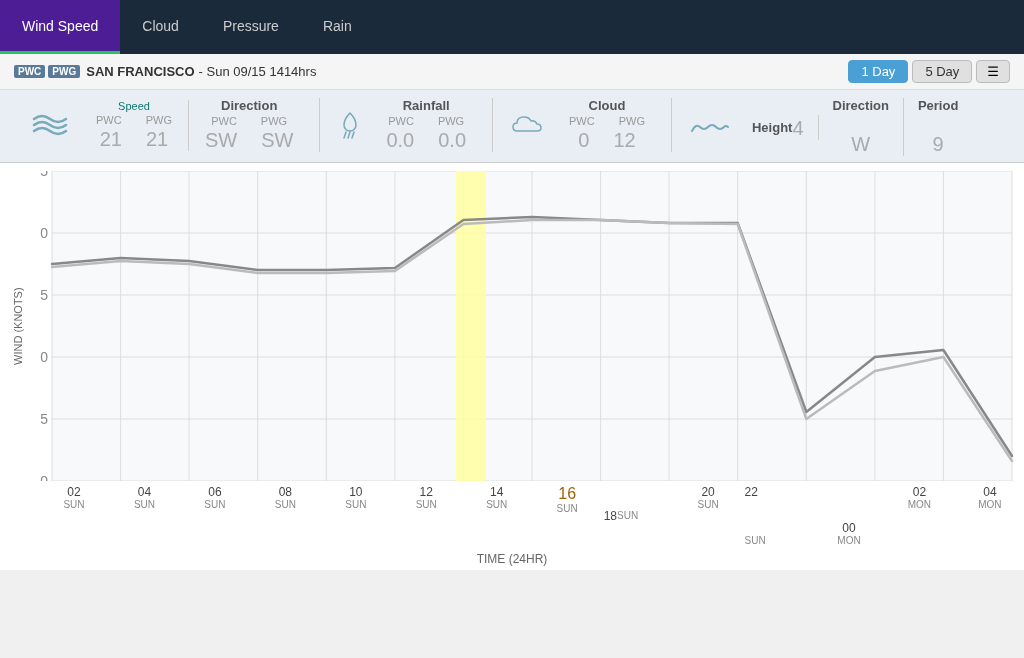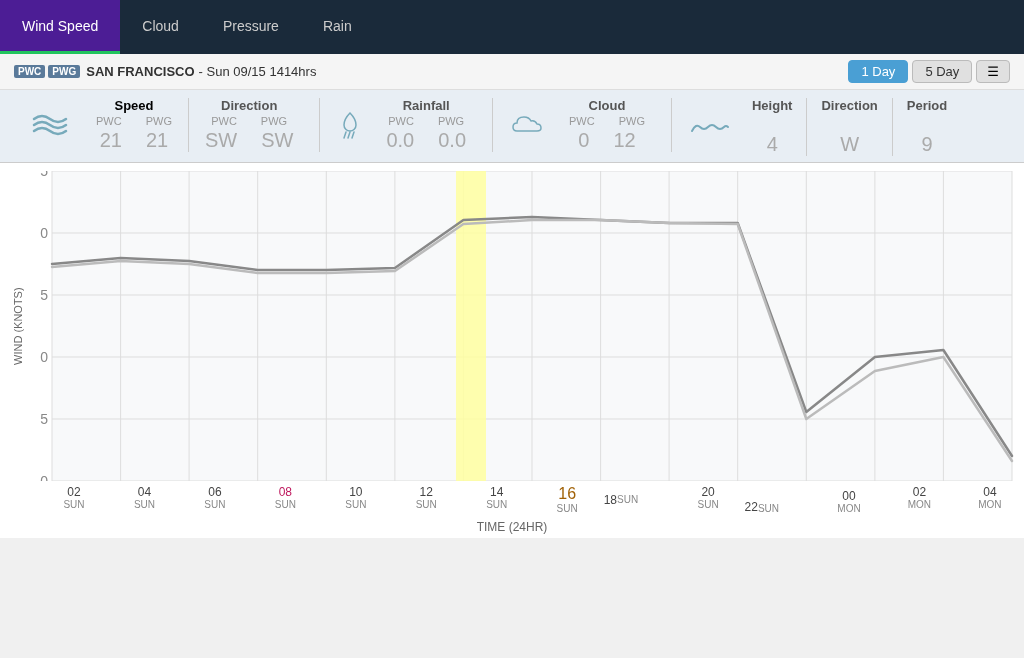--- a/index.html
+++ b/index.html
@@ -44,21 +44,21 @@
 
       <div style="display:flex; flex-direction:column; align-items:center; padding:0 12px;">
         <svg width="36" height="28" viewBox="0 0 36 28">
           <path d="M2,8 Q10,2 18,8 Q26,14 34,8" stroke="#7ab" stroke-width="2.5" fill="none" stroke-linecap="round"></path>
           <path d="M2,14 Q10,8 18,14 Q26,20 34,14" stroke="#7ab" stroke-width="2.5" fill="none" stroke-linecap="round"></path>
           <path d="M2,20 Q10,14 18,20 Q26,26 34,20" stroke="#7ab" stroke-width="2.5" fill="none" stroke-linecap="round"></path>
         </svg>
       </div>
 
       <div style="display:flex; flex-direction:column; align-items:center; padding:0 16px; border-right:1px solid #ccc;">
-        <span style="font-size:13px; font-weight:bold; color:#000000;">Speed</span>
+        <span style="font-size:11px; font-weight:normal; color:#0f766e;">Speed</span>
         <div style="display:flex; gap:24px; font-size:11px; color:#999; margin-top:2px;">
           <span>PWC</span>
           <span>PWG</span>
         </div>
         <div style="display:flex; gap:24px; font-size:20px; color:#aaa; margin-top:2px;">
           <span>21</span>
           <span>21</span>
         </div>
       </div>
 
@@ -115,21 +115,21 @@
         </div>
       </div>
     </div>
 
     <div style="display:flex; align-items:center; padding:0 10px;">
       <div style="display:flex; flex-direction:column; align-items:center; padding:0 8px;">
         <svg width="40" height="20" viewBox="0 0 40 20">
           <path d="M2,14 Q6,6 10,10 Q14,14 18,10 Q22,6 26,10 Q30,14 34,10 Q36,8 38,10" stroke="#7ab" stroke-width="2" fill="none" stroke-linecap="round"></path>
         </svg>
       </div>
-      <div style="display:flex; flex-direction:column; align-items:center; padding:0 14px; border-right:1px solid #ccc;justify-content:space-between;">
+      <div style="display:flex; flex-direction:row; align-items:center; padding:0 14px; border-right:1px solid #ccc;justify-content:space-between;">
         <span style="font-size:13px; font-weight:bold; color:#555;">Height</span>
         <div style="font-size:11px; color:#999; margin-top:2px; height:16px;"></div>
         <div style="font-size:20px; color:#aaa; margin-top:2px;">
           <span>4</span>
         </div>
       </div>
       <div style="display:flex; flex-direction:column; align-items:center; padding:0 14px; border-right:1px solid #ccc;">
         <span style="font-size:13px; font-weight:bold; color:#555;">Direction</span>
         <div style="font-size:11px; color:#999; margin-top:2px; height:16px;"></div>
         <div style="font-size:20px; color:#aaa; margin-top:2px;">
@@ -204,21 +204,21 @@
       </div>
       <div style="display:flex; flex-direction:column; align-items:center; width:68px; font-family:Arial,sans-serif;">
         <span style="font-size:12px; color:#444;">04</span>
         <span style="font-size:10px; color:#888;">SUN</span>
       </div>
       <div style="display:flex; flex-direction:column; align-items:center; width:68px; font-family:Arial,sans-serif;">
         <span style="font-size:12px; color:#444;">06</span>
         <span style="font-size:10px; color:#888;">SUN</span>
       </div>
       <div style="display:flex; flex-direction:column; align-items:center; width:68px; font-family:Arial,sans-serif;">
-        <span style="font-size:12px; color:#be185d;">08</span>
+        <span style="font-size:12px; color:#404040;">08</span>
         <span style="font-size:10px; color:#888;">SUN</span>
       </div>
       <div style="display:flex; flex-direction:column; align-items:center; width:68px; font-family:Arial,sans-serif;">
         <span style="font-size:12px; color:#444;">10</span>
         <span style="font-size:10px; color:#888;">SUN</span>
       </div>
       <div style="display:flex; flex-direction:column; align-items:center; width:68px; font-family:Arial,sans-serif;">
         <span style="font-size:12px; color:#444;">12</span>
         <span style="font-size:10px; color:#888;">SUN</span>
       </div>
@@ -231,21 +231,21 @@
         <span style="font-size:10px; color:#888;">SUN</span>
       </div>
       <div style="display:flex; flex-direction:row; align-items:center; width:68px; font-family:Arial,sans-serif;">
         <span style="font-size:12px; color:#444;">18</span>
         <span style="font-size:10px; color:#888;">SUN</span>
       </div>
       <div style="display:flex; flex-direction:column; align-items:center; width:68px; font-family:Arial,sans-serif;">
         <span style="font-size:12px; color:#444;">20</span>
         <span style="font-size:10px; color:#888;">SUN</span>
       </div>
-      <div style="display:flex; flex-direction:row; align-items:flex-end; width:68px; font-family:Arial,sans-serif;">
+      <div style="display:flex; flex-direction:column; align-items:flex-start; width:68px; font-family:Arial,sans-serif;gap:36px;">
         <span style="font-size:12px; color:#444;">22</span>
         <span style="font-size:10px; color:#888;">SUN</span>
       </div>
       <div style="display:flex; flex-direction:column; align-items:center; width:68px; font-family:Arial,sans-serif;justify-content:flex-end;">
         <span style="font-size:12px; color:#444;">00</span>
         <span style="font-size:10px; color:#888;">MON</span>
       </div>
       <div style="display:flex; flex-direction:column; align-items:center; width:68px; font-family:Arial,sans-serif;">
         <span style="font-size:12px; color:#444;">02</span>
         <span style="font-size:10px; color:#888;">MON</span>

